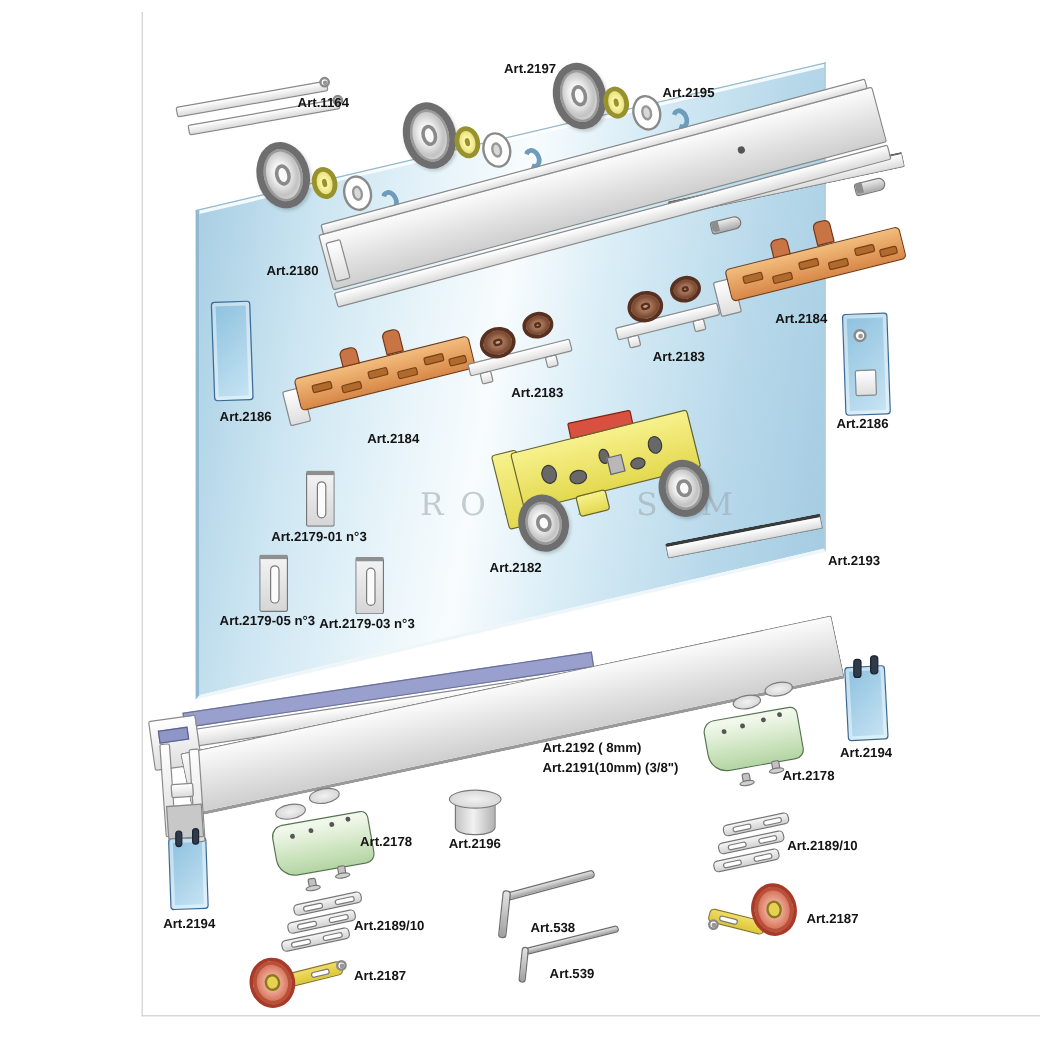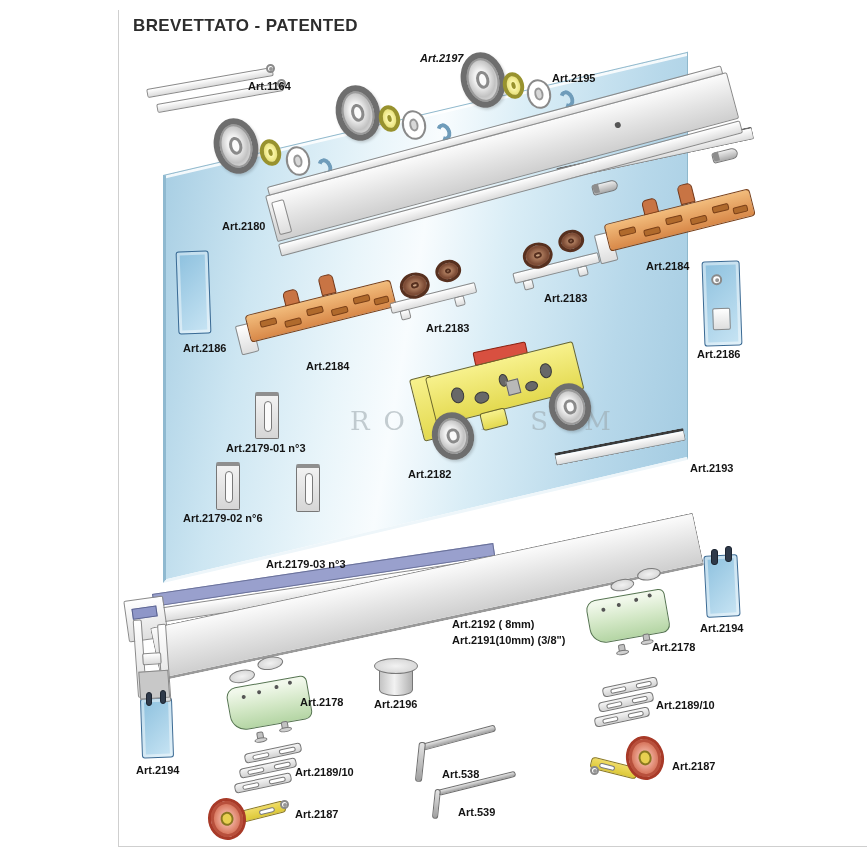--- a/index.html
+++ b/index.html
@@ -79,21 +79,20 @@
   .darkclip{position:absolute;background:#2f3a4a;border-radius:3px;border:1px solid #1c2430;box-sizing:border-box;}
 </style>
 </head>
 <body>
 
 <div id="canvas">
 
   <div class="frameline" style="left:118px;top:10px;width:1px;height:837px;"></div>
   <div class="frameline" style="left:118px;top:846px;width:749px;height:1px;"></div>
 
-  <div class="title" style="left:133px;top:16px;">BREVETTATO - PATENTED</div>
 
   <div class="part glass" style="left:163px;top:175px;width:525px;height:408px;transform:skewY(-13.2deg);transform-origin:0 0;"></div>
 
   <div class="wm" style="left:350px;top:406px;">ROKIT S M</div>
 
   <div class="part" style="left:138px;top:60px;width:155px;height:58px;z-index:4;">
     <div class="part rail-thin" style="left:8px;top:18px;width:128px;height:9px;transform:rotate(-10deg);"></div>
     <div class="part rail-thin" style="left:18px;top:33px;width:128px;height:9px;transform:rotate(-10deg);"></div>
     <div class="part washerE" style="left:128px;top:4px;width:9px;height:9px;"></div>
     <div class="part washerE" style="left:139px;top:19px;width:9px;height:9px;"></div>
@@ -107,21 +106,21 @@
 
   <div class="part wheel" style="left:336px;top:85px;width:44px;height:56px;transform:rotate(-14deg);z-index:4;"></div>
   <div class="part spacer" style="left:379px;top:105px;width:21px;height:27px;transform:rotate(-14deg);z-index:4;"></div>
   <div class="part washerE" style="left:402px;top:110px;width:24px;height:30px;transform:rotate(-14deg);z-index:4;"></div>
   <div class="part clipC" style="left:437px;top:123px;width:14px;height:18px;transform:rotate(-25deg);z-index:4;"></div>
 
   <div class="part wheel" style="left:461px;top:52px;width:44px;height:56px;transform:rotate(-14deg);z-index:4;"></div>
   <div class="part spacer" style="left:503px;top:72px;width:21px;height:27px;transform:rotate(-14deg);z-index:4;"></div>
   <div class="part washerE" style="left:527px;top:79px;width:24px;height:30px;transform:rotate(-14deg);z-index:4;"></div>
   <div class="part clipC" style="left:560px;top:90px;width:14px;height:18px;transform:rotate(-25deg);z-index:4;"></div>
-  <div class="lbl" style="left:420px;top:52px;font-style:italic;">Art.2197</div>
+  <div class="lbl" style="left:420px;top:52px;">Art.2197</div>
   <div class="lbl" style="left:552px;top:72px;">Art.2195</div>
 
   <div class="part" style="left:263px;top:188px;width:487px;height:112px;transform:rotate(-15deg);transform-origin:0 0;z-index:4;">
     <div class="part rail-thin" style="left:4px;top:0;width:470px;height:10px;"></div>
     <div class="part track-face" style="left:0;top:8px;width:478px;height:48px;"></div>
     <div class="part white-plate" style="left:4px;top:16px;width:13px;height:34px;"></div>
     <div class="dot" style="left:356px;top:28px;width:6px;height:6px;"></div>
     <div class="part rail-thin" style="left:0;top:58px;width:478px;height:13px;"></div>
   </div>
   <div class="lbl" style="left:222px;top:220px;">Art.2180</div>
@@ -205,26 +204,26 @@
   <div class="lbl" style="left:408px;top:468px;">Art.2182</div>
 
   <div class="part gray-plate" style="left:255px;top:392px;width:24px;height:47px;z-index:4;">
     <div class="slot-v" style="left:8px;top:5px;width:8px;height:31px;"></div>
   </div>
   <div class="lbl" style="left:226px;top:442px;">Art.2179-01 n°3</div>
 
   <div class="part gray-plate" style="left:216px;top:462px;width:24px;height:48px;z-index:4;">
     <div class="slot-v" style="left:8px;top:5px;width:8px;height:32px;"></div>
   </div>
-  <div class="lbl" style="left:183px;top:512px;">Art.2179-02 n°6</div>
+  <div class="lbl" style="left:183px;top:512px;">Art.2179-05 n°3</div>
 
   <div class="part gray-plate" style="left:296px;top:464px;width:24px;height:48px;z-index:4;">
     <div class="slot-v" style="left:8px;top:5px;width:8px;height:32px;"></div>
   </div>
-  <div class="lbl" style="left:266px;top:514px;margin-top:44px;">Art.2179-03 n°3</div>
+  <div class="lbl" style="left:266px;top:514px;">Art.2179-03 n°3</div>
 
   <div class="part rail-thin" style="left:554px;top:453px;width:132px;height:13px;transform:rotate(-11deg);transform-origin:0 0;border-top:3px solid #3a3a3a;z-index:4;"></div>
   <div class="lbl" style="left:690px;top:462px;">Art.2193</div>
 
   <div class="part" style="left:152px;top:594px;width:345px;height:13px;transform:rotate(-8.5deg);transform-origin:0 0;background:#8e96c8;border:1px solid #5a628e;opacity:.9;z-index:3;"></div>
   <div class="part rail-thin" style="left:144px;top:610px;width:355px;height:15px;transform:rotate(-8.5deg);transform-origin:0 0;z-index:3;"></div>
   <div class="part white-plate" style="left:126px;top:598px;width:40px;height:42px;transform:rotate(-8deg);z-index:4;">
     <div class="part" style="left:6px;top:8px;width:25px;height:11px;background:#8e96c8;border:1px solid #5a628e;"></div>
   </div>
 

